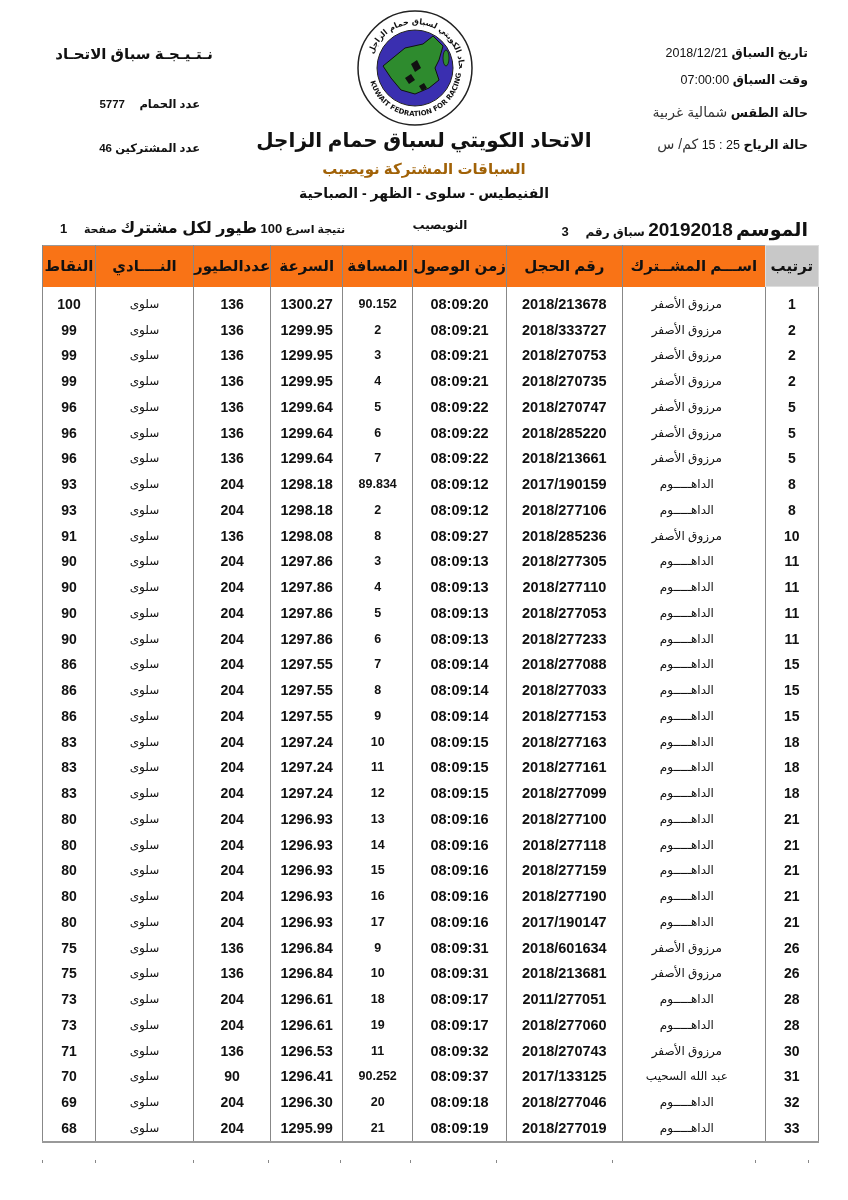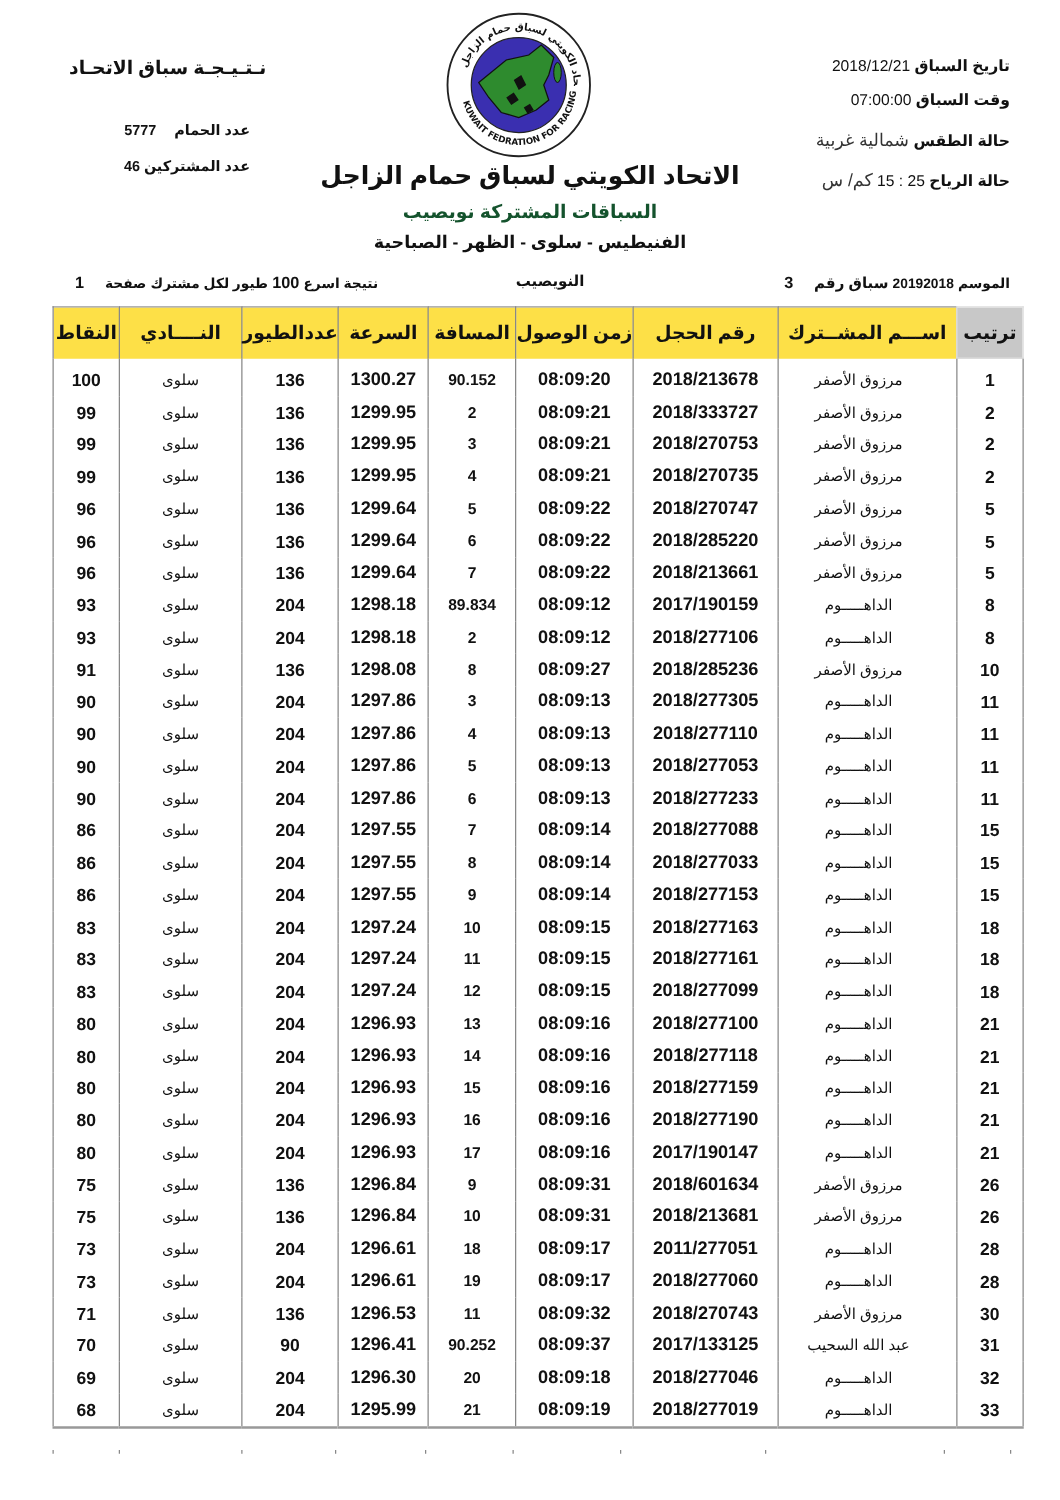--- a/index.html
+++ b/index.html
@@ -17,30 +17,30 @@
   .tr-line .lbl { font-weight: bold; }
   .tr-line .val { font-weight: normal; }
   .tr-line .small { font-size: 14px; color: #333; }
 
   
   .logo { left: 355px; top: 8px; width: 120px; height: 120px; }
 
   
   .c-title { left: 200px; width: 448px; text-align: center; }
   .t1 { top: 128px; font-size: 20px; font-weight: bold; }
-  .t2 { top: 160px; font-size: 15px; font-weight: bold; color: #14532d; }
+  .t2 { top: 160px; font-size: 15px; font-weight: bold; color: #a16207; }
   .t3 { top: 185px; font-size: 14px; font-weight: bold; }
 
   
   .info { top: 218px; font-size: 12px; font-weight: bold; white-space: nowrap; }
-  .info .big { font-size: 11px; }
+  .info .big { font-size: 19px; }
 
   
   table.results { position: absolute; left: 42px; top: 245px; border-collapse: collapse; direction: rtl; }
-  table.results th { background: #fde047; height: 40px; font-size: 15px; font-weight: bold; text-align: center;
+  table.results th { background: #f97316; height: 40px; font-size: 15px; font-weight: bold; text-align: center;
                      border-left: 1px solid #888; border-right: 1px solid #888; border-top: 1px solid #999; padding: 0; white-space: nowrap; }
   table.results th.rank-h { border: 1px solid #ddd; background: #c8c8c8; }
   table.results td { height: 25.75px; padding: 0; font-size: 14px; font-weight: bold; text-align: center;
                      border-left: 1px solid #888; border-right: 1px solid #888; white-space: nowrap; }
   table.results tbody tr:first-child td { padding-top: 4px; }
   table.results tbody tr:last-child td { border-bottom: 2px solid #999; }
   td.name { text-align: right; padding-right: 14px !important; font-size: 12px !important; font-weight: normal !important; }
   td.club { font-size: 12px !important; font-weight: normal !important; }
   td.dist { font-size: 12.5px !important; }
   td.speed, td.ring, td.arr { font-size: 14.5px !important; }
@@ -50,21 +50,21 @@
 </style>
 </head>
 <body>
 
 <div class="abs tl-title rtl">نـتـيـجـة سباق الاتحـاد</div>
 <div class="abs tl-line rtl" style="top:97px;">
   <span>عدد الحمام</span>
   <span style="display:inline-block;width:8px"></span>
   <span>5777</span>
 </div>
-<div class="abs tl-line rtl" style="top:126px;">
+<div class="abs tl-line rtl" style="top:141px;">
   <span>عدد المشتركين</span>
   <span>46</span>
 </div>
 
 <div class="abs logo">
   <svg width="120" height="120" viewBox="0 0 120 120">
     <circle cx="60" cy="60" r="57" fill="#fff" stroke="#222" stroke-width="1.5"></circle>
     <circle cx="60" cy="60" r="38" fill="#3a2fb0" stroke="#222" stroke-width="1"></circle>
     <path d="M28 58 L50 40 L68 36 L78 28 L88 38 L84 52 L80 60 L84 72 L74 80 L60 86 L46 82 L36 70 Z" fill="#2e8b2e" stroke="#111" stroke-width="1"></path>
     <ellipse cx="91" cy="50" rx="3" ry="8" fill="#2e8b2e" stroke="#111" stroke-width="0.8"></ellipse>
@@ -106,21 +106,21 @@
   <span class="big">الموسم</span>
   <span class="big">20192018</span>
   <span>سباق رقم</span>
   <span style="display:inline-block;width:10px"></span>
   <span class="big" style="font-size:13px">3</span>
 </div>
 <div class="abs info rtl" style="left:380px;width:120px;text-align:center;">النويصيب</div>
 <div class="abs info rtl" style="left:60px;">
   <span style="font-size:11px">نتيجة اسرع</span>
   <span style="font-size:13px">100</span>
-  <span style="font-size:11px">طيور لكل مشترك</span>
+  <span style="font-size:16px">طيور لكل مشترك</span>
   <span style="font-size:11px">صفحة</span>
   <span style="display:inline-block;width:10px"></span>
   <span style="font-size:13px">1</span>
 </div>
 
 <table class="results">
   <colgroup>
     <col style="width:53px">
       <col style="width:143px">
       <col style="width:116px">

